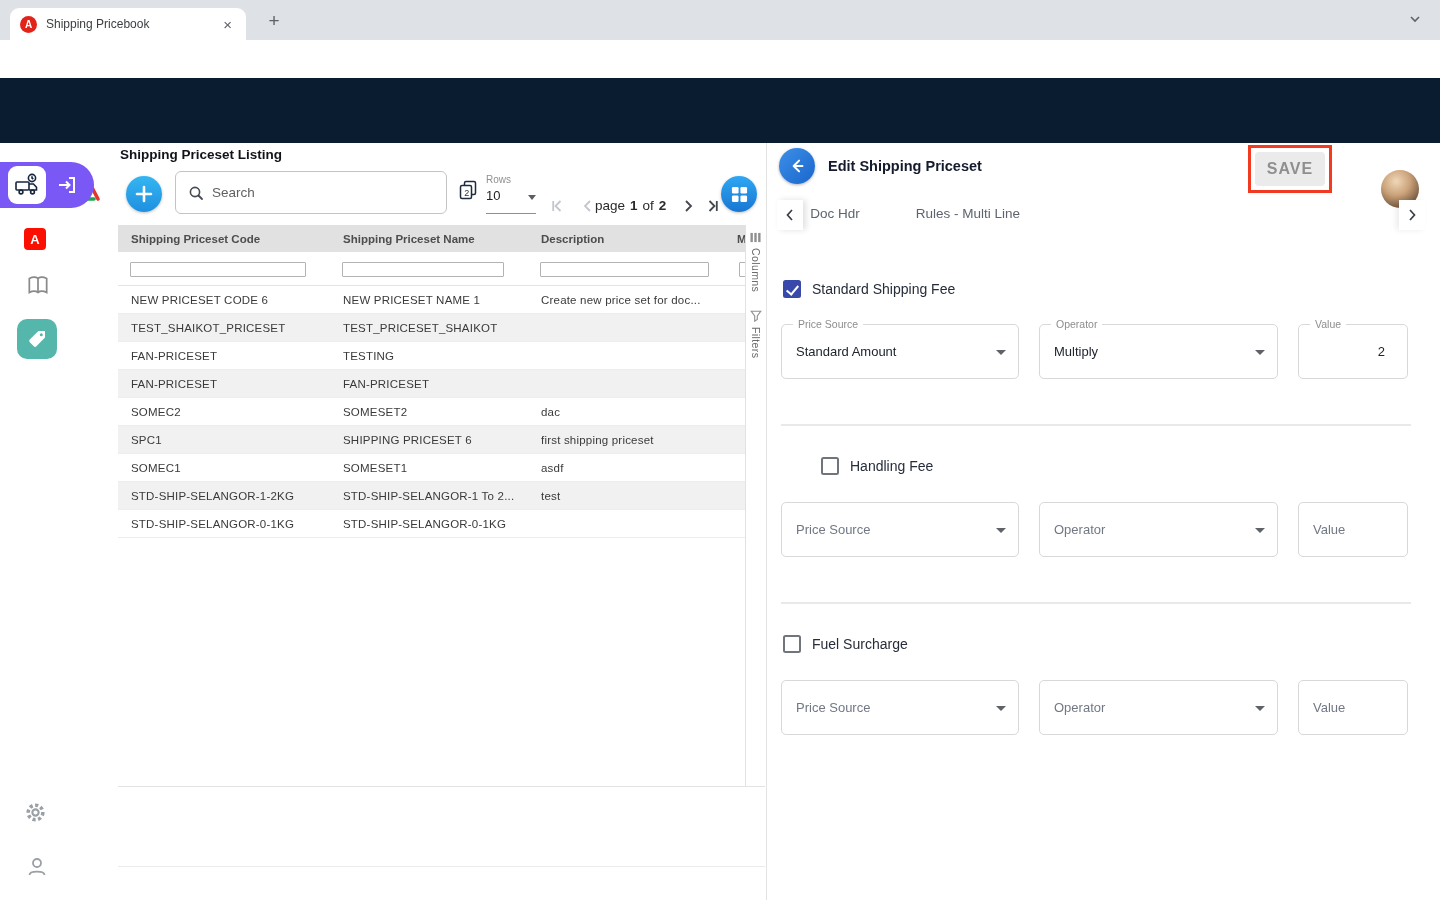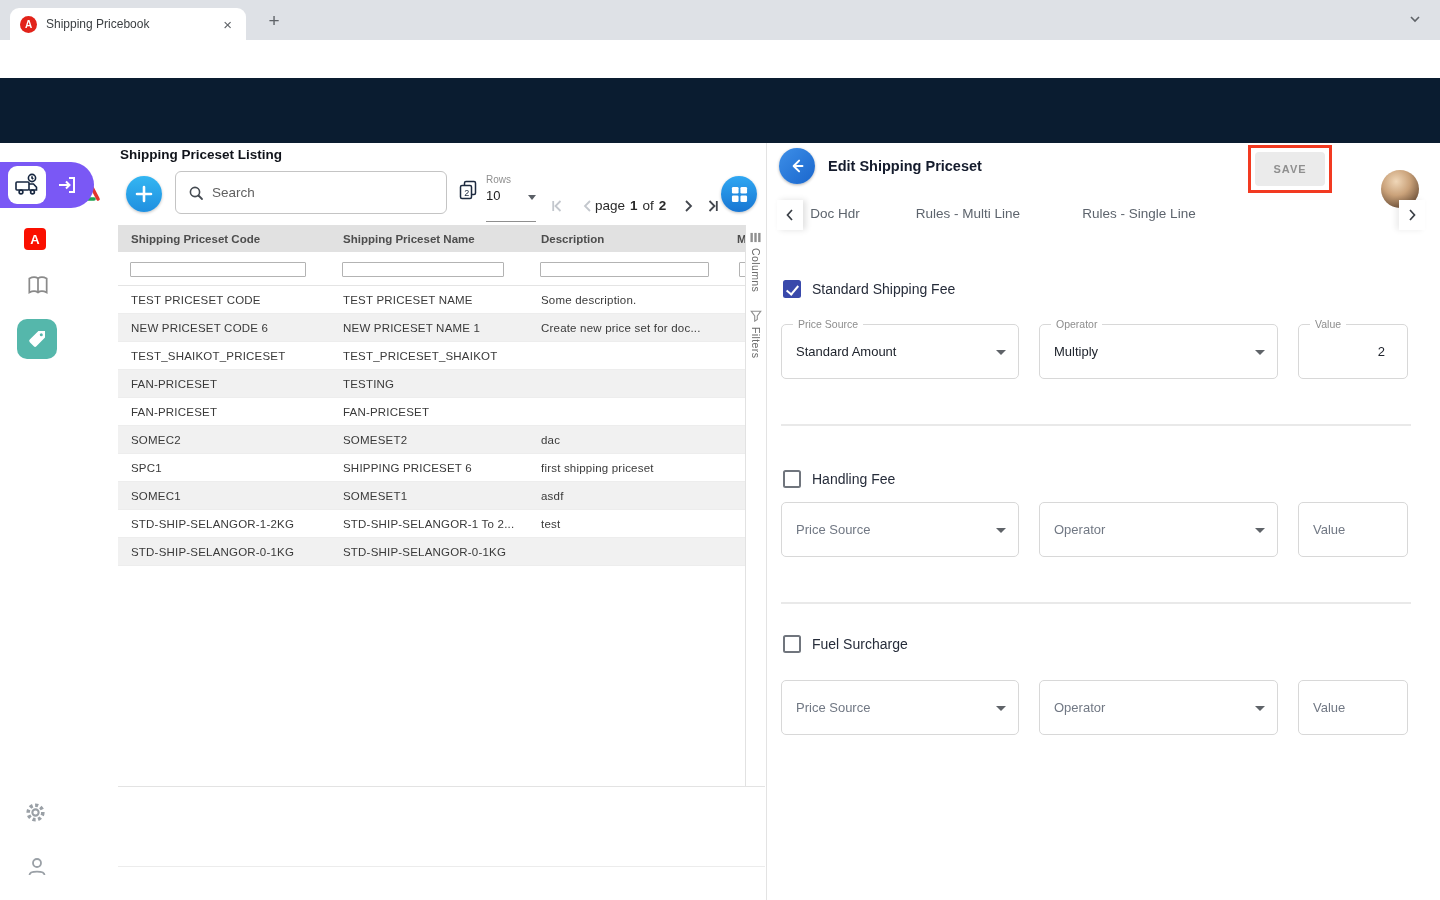--- a/index.html
+++ b/index.html
@@ -59,21 +59,21 @@
   .fab-grid { left:603px; top:33px; background:linear-gradient(180deg,#2fa7f2,#1976d2); }
   .searchbox { position:absolute; left:57px; top:28px; width:272px; height:43px; border:1px solid #c4c4c4;
                border-radius:6px; display:flex; align-items:center; padding:0 12px; gap:8px; background:#fff; }
   .searchbox input { border:none; outline:none; flex:1; font-size:13.5px; color:#333;
                      font-family:"Liberation Sans",sans-serif; background:transparent; }
   .searchbox input::placeholder { color:#616161; }
   .copy-ic { position:absolute; left:340px; top:36px; }
   .rows-group { position:absolute; left:368px; top:31px; width:52px; }
   .rows-label { font-size:10px; color:#8f8f8f; }
   .rows-select { margin-top:3px; display:flex; align-items:flex-end; justify-content:space-between;
-                 border-bottom:1px solid #8f8f8f; padding-bottom:18px; font-size:13px; color:#222; width:50px; }
+                 border-bottom:1px solid #8f8f8f; padding-bottom:10px; font-size:13px; color:#222; width:50px; }
   .sel-caret { width:0; height:0; border:4.5px solid transparent; border-top:5.5px solid #5a5f66; margin-bottom:-1px; }
   .pg-btn { position:absolute; top:51px; width:24px; height:24px; display:flex; align-items:center; justify-content:center; }
   .pg-dis { color:#c3c7cd; } .pg-en { color:#43474e; }
   .pg-text { position:absolute; left:477px; top:55px; font-size:13.5px; color:#2a2a2a; display:flex; gap:5px; }
   .pg-num { font-weight:700; }
   .thead { position:absolute; left:0; top:82px; width:627px; height:27px; background:#e1e1e1;
            display:flex; align-items:center; overflow:hidden; }
   .hc { font-size:11.5px; font-weight:700; color:#4d4d4d; padding-left:13px; white-space:nowrap; overflow:hidden; flex:none; }
   .c1 { width:212px; } .c2 { width:198px; } .c3 { width:205px; } .c4 { width:60px; }
   .hc.c4 { padding-left:4px; }
@@ -94,21 +94,21 @@
   .hl1 { position:absolute; left:0; top:643px; width:647px; height:1px; background:#e3e3e3; }
   .hl2 { position:absolute; left:0; top:723px; width:647px; height:1px; background:#ececec; }
   
   .editor { position:absolute; left:766px; top:143px; width:580px; height:757px; background:#fff; border-left:1px solid #e3e3e3; }
   .ed-head { position:absolute; left:12px; top:3px; height:40px; display:flex; align-items:center; gap:13px; }
   .back-fab { width:36px; height:36px; border-radius:50%; background:linear-gradient(135deg,#3d8fe8,#1a66cc);
               display:flex; align-items:center; justify-content:center; box-shadow:0 1px 3px rgba(0,0,0,.3); }
   .ed-title { font-size:14.5px; font-weight:700; color:#141b2c; }
   .save-annot { position:absolute; top:2px; right:14px; border:3px solid #f23a21; padding:4px; }
   .save-btn { width:70px; height:34px; background:#ebebeb; border:none; border-radius:4px; color:#8f8f8f;
-              font-weight:700; font-size:11px; letter-spacing:1px; font-family:"Liberation Sans",sans-serif; }
+              font-weight:700; font-size:16px; letter-spacing:1px; font-family:"Liberation Sans",sans-serif; }
   .ed-tabs { position:absolute; left:20px; top:52px; height:40px; display:flex; }
   .tab-item { line-height:37px; text-align:center; font-size:13.5px; color:#5d646d; height:40px; }
   .tab-item.active { color:#1a2440; border-bottom:3px solid #3f51b5; }
   .tw1 { width:96px; } .tw2 { width:170px; } .tw3 { width:172px; } .tw4 { width:162px; }
   .tab-chev { position:absolute; top:57px; width:26px; height:30px; background:#fff; display:flex;
               align-items:center; justify-content:center; color:#3a3f46; }
   .chev-l { left:10px; box-shadow:3px 0 6px rgba(0,0,0,.12); }
   .chev-r { left:632px; box-shadow:-3px 0 6px rgba(0,0,0,.08); }
   .secrow { position:absolute; left:16px; display:flex; align-items:center; gap:11px; }
   .sec-label { font-size:14px; color:#262c3a; }
@@ -121,21 +121,21 @@
   .flabel { position:absolute; top:-7px; left:11px; background:#fff; padding:0 5px; font-size:10.5px; color:#8d8d8d; }
   .fval { position:absolute; left:14px; top:0; height:100%; display:flex; align-items:center;
           font-size:13px; color:#20252e; }
   .fval.ph { color:#717884; }
   .fval.right { left:auto; right:22px; }
   .caret { position:absolute; right:12px; top:25px; width:0; height:0;
            border-left:5px solid transparent; border-right:5px solid transparent; border-top:5.5px solid #5f6368; }
   .fx1 { left:14px; width:238px; } .fx2 { left:272px; width:239px; } .fx3 { left:531px; width:110px; }
   .hdiv { position:absolute; left:14px; width:630px; height:2px; background:#e9e9e9; }
   .r-sec1 { top:137px; } .r-f1 { top:181px; } .r-d1 { top:281px; }
-  .r-sec2 { top:327px; } .r-f2 { top:359px; } .r-d2 { top:459px; }
+  .r-sec2 { top:314px;margin-left:38px; } .r-f2 { top:359px; } .r-d2 { top:459px; }
   .r-sec3 { top:492px; } .r-f3 { top:537px; }
 </style>
 </head>
 <body>
 
 <div id="screen">
 
   <div class="tabstrip">
     <div class="btab">
       <span class="favicon">A</span>
@@ -328,25 +328,20 @@
 
     <div class="frow">
       <div class="fc c1"><input style=""></div>
       <div class="fc c2"><input style=""></div>
       <div class="fc c3"><input style=""></div>
       <div class="fc c4"><input style=""></div>
     </div>
 
     <div class="tbody">
       <div class="trow">
-        <span class="tc c1">TEST PRICESET CODE</span>
-        <span class="tc c2">TEST PRICESET NAME</span>
-        <span class="tc c3">Some description.</span>
-      </div>
-      <div class="trow">
         <span class="tc c1">NEW PRICESET CODE 6</span>
         <span class="tc c2">NEW PRICESET NAME 1</span>
         <span class="tc c3">Create new price set for doc...</span>
       </div>
       <div class="trow">
         <span class="tc c1">TEST_SHAIKOT_PRICESET</span>
         <span class="tc c2">TEST_PRICESET_SHAIKOT</span>
         <span class="tc c3"></span>
       </div>
       <div class="trow">
@@ -414,21 +409,20 @@
       <span class="ed-title">Edit Shipping Priceset</span>
     </div>
 
     <div class="save-annot">
       <button class="save-btn">SAVE</button>
     </div>
 
     <div class="ed-tabs">
       <div class="tab-item tw1">Doc Hdr</div>
       <div class="tab-item tw2">Rules - Multi Line</div>
-      <div class="tab-item tw3">Rules - Single Line</div>
     </div>
     <div class="tab-chev chev-l">
       <svg width="16" height="16" viewBox="0 0 16 16">
           <path d="M10 3 L5.5 8 L10 13" stroke="currentColor" stroke-width="1.7" fill="none"></path>
         </svg>
     </div>
     <div class="tab-chev chev-r">
       <svg width="16" height="16" viewBox="0 0 16 16">
           <path d="M6 3 L10.5 8 L6 13" stroke="currentColor" stroke-width="1.7" fill="none"></path>
         </svg>

